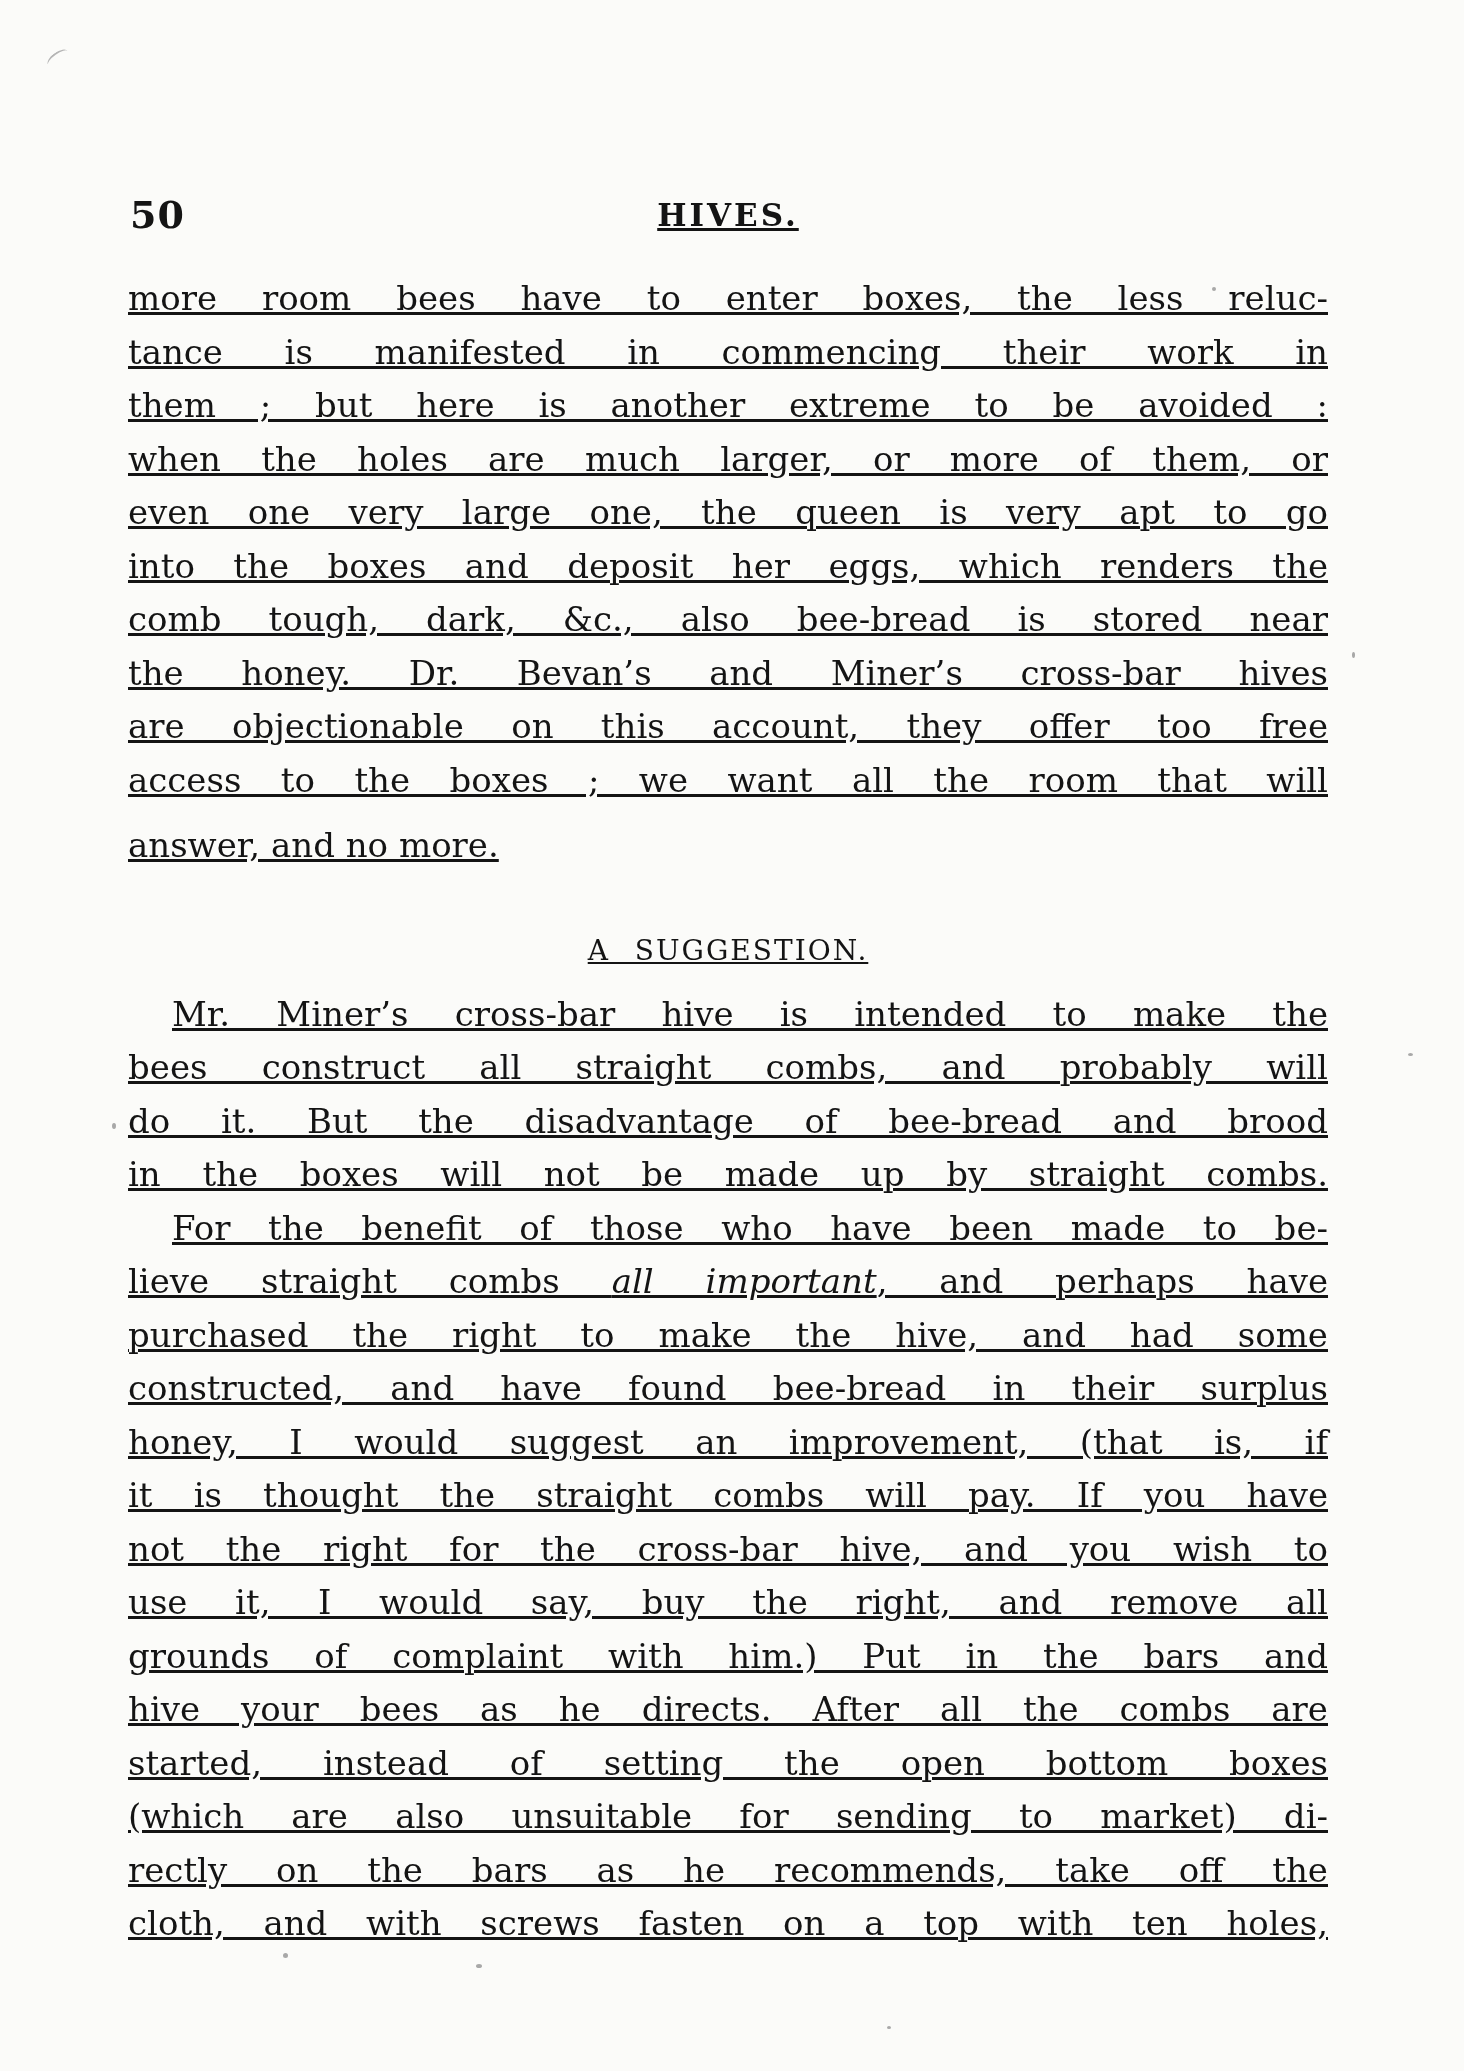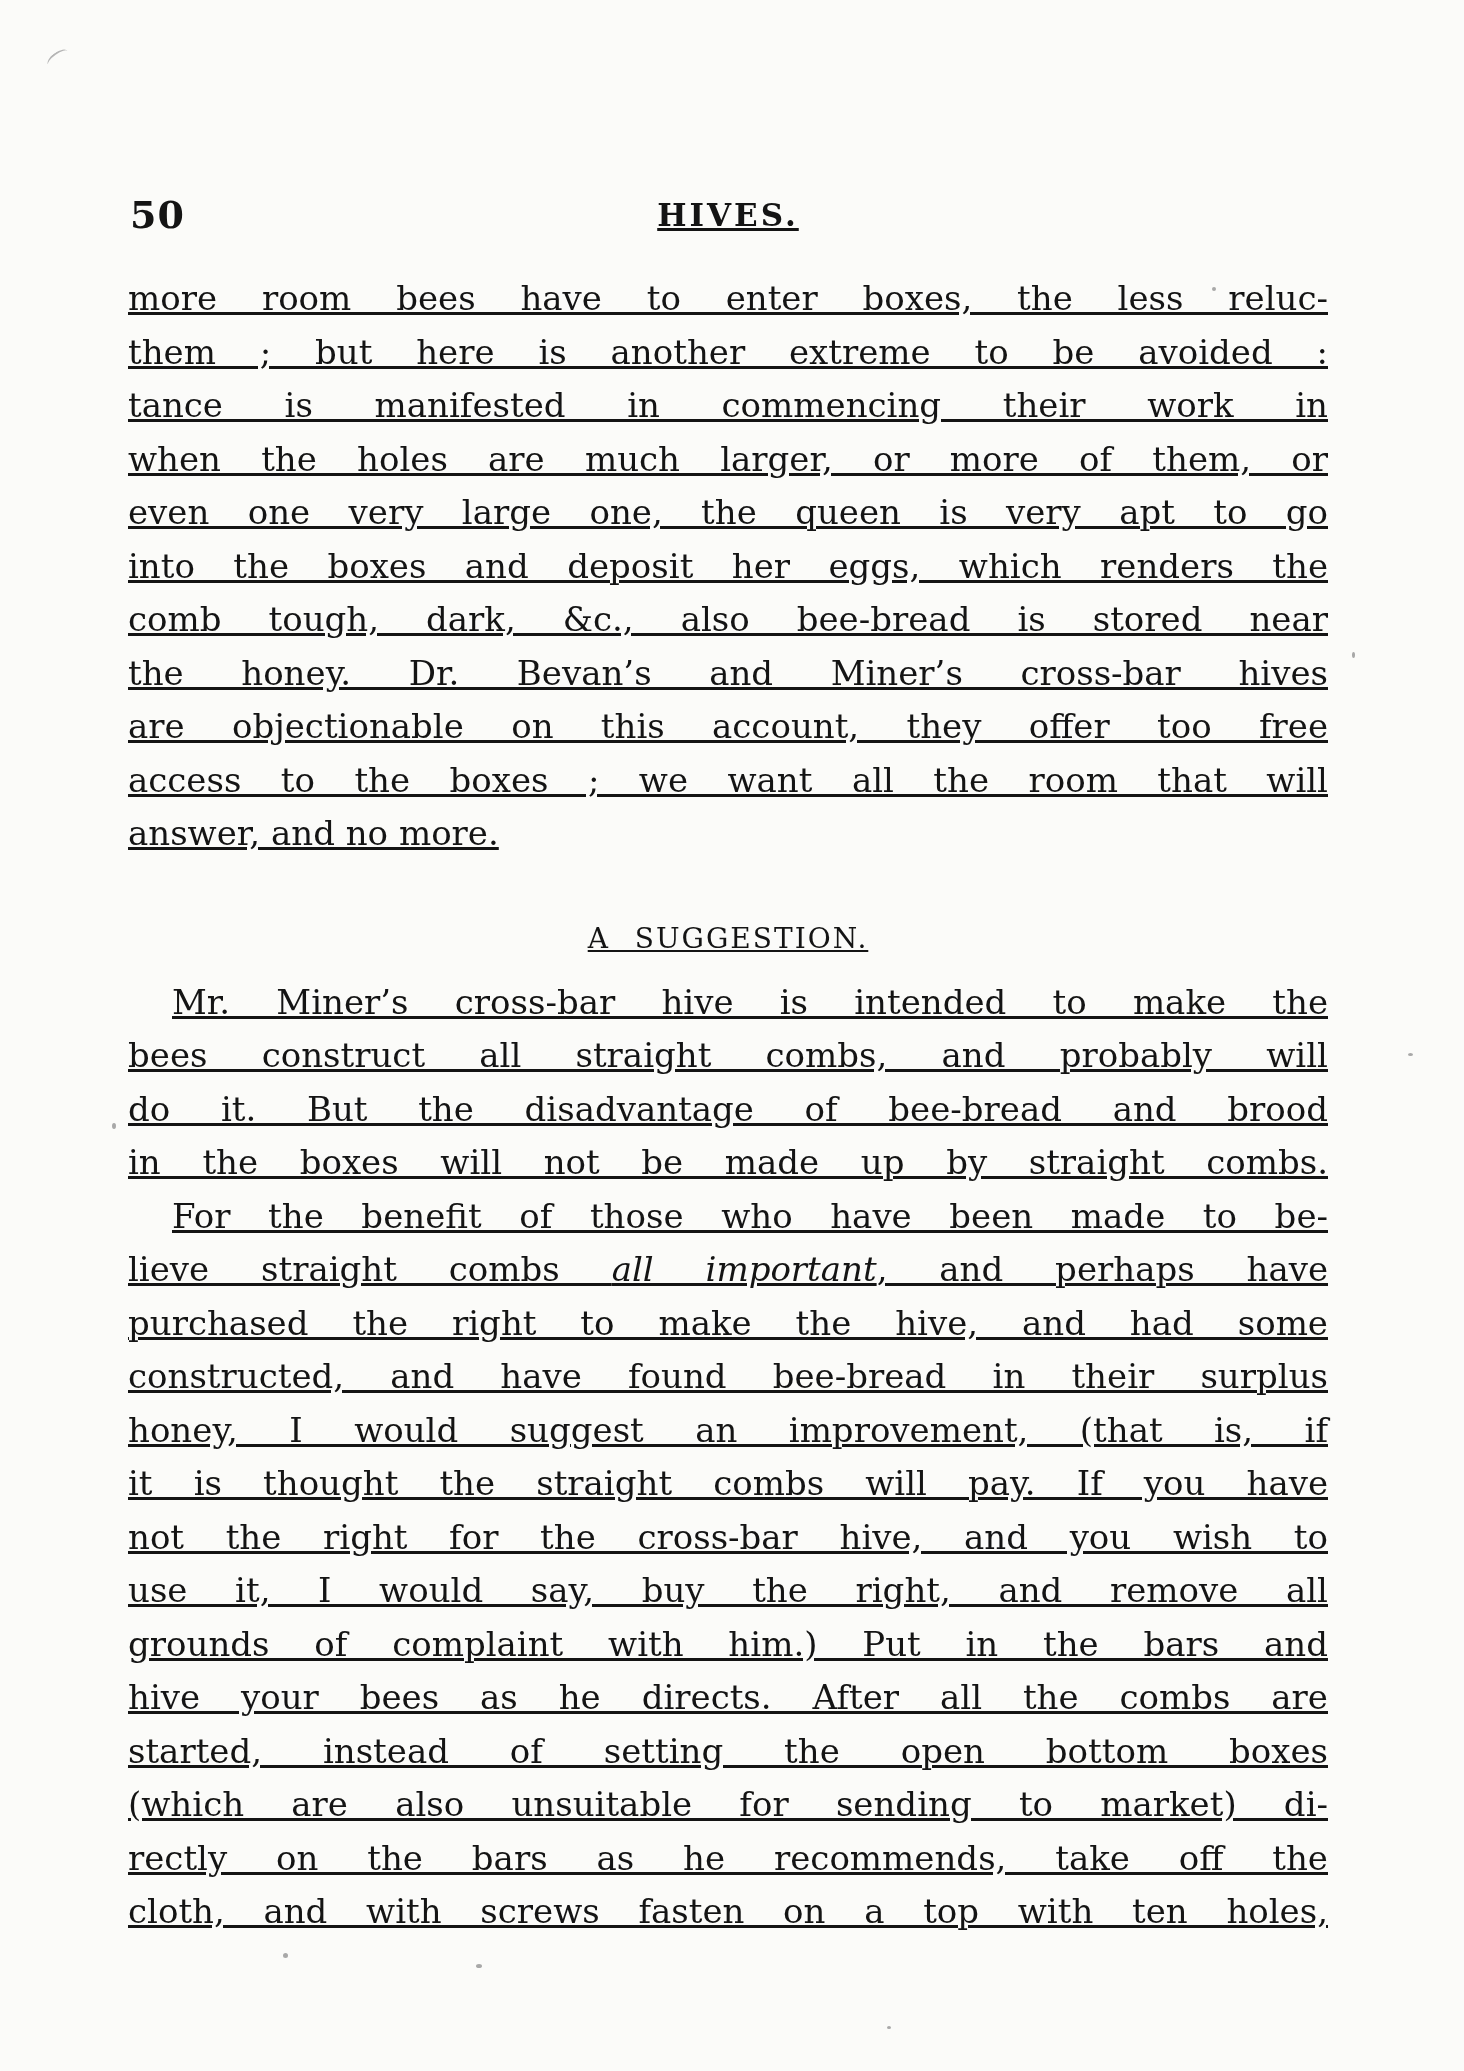--- a/index.html
+++ b/index.html
@@ -56,20 +56,21 @@
     text-decoration:underline;
   }
   .line{
     text-align:justify;
     text-align-last:justify;
     -moz-text-align-last:justify;
     white-space:normal;
   }
   .line-last{
     text-align-last:left;
+    margin-top:12px;
     -moz-text-align-last:left;
   }
   .line-indent{
     text-indent:44px;
   }
   .italic{font-style:italic;}
   .section-heading{
     margin:58px 0 17px 0;
     text-align:center;
     font-size:28px;
@@ -95,22 +96,22 @@
 <div class="page">
 
   <div class="page-header">
     <span class="page-number">50</span>
     <span class="running-title">HIVES.</span>
   </div>
 
   <div class="body-text">
     <div>
         <div class="line"><span>more room bees have to enter boxes, the less reluc-</span></div>
+        <div class="line"><span>tance is manifested in commencing their work in</span></div>
         <div class="line"><span>them ; but here is another extreme to be avoided :</span></div>
-        <div class="line"><span>tance is manifested in commencing their work in</span></div>
         <div class="line"><span>when the holes are much larger, or more of them, or</span></div>
         <div class="line"><span>even one very large one, the queen is very apt to go</span></div>
         <div class="line"><span>into the boxes and deposit her eggs, which renders the</span></div>
         <div class="line"><span>comb tough, dark, &amp;c., also bee-bread is stored near</span></div>
         <div class="line"><span>the honey.  Dr. Bevan’s and Miner’s cross-bar hives</span></div>
         <div class="line"><span>are objectionable on this account, they offer too free</span></div>
         <div class="line"><span>access to the boxes ; we want all the room that will</span></div>
         <div class="line line-last"><span>answer, and no more.</span></div>
       </div>
     <h2 class="section-heading">A SUGGESTION.</h2>

